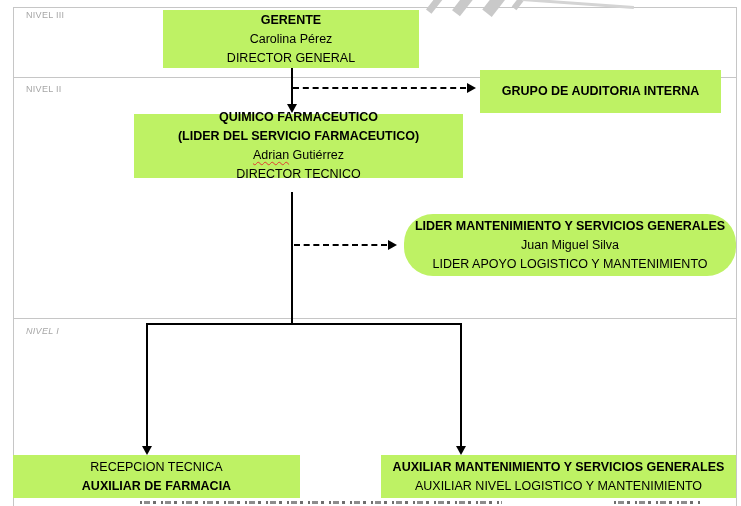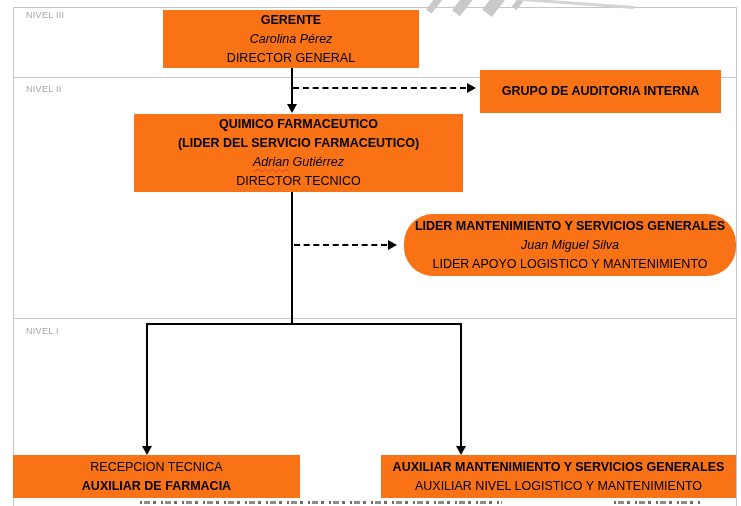--- a/index.html
+++ b/index.html
@@ -11,27 +11,27 @@
   .gline { position:absolute; background:#c6c6c6; }
   .gline.h { height:1px; }
   .gline.v { width:1px; }
   
   .lvl {
     position:absolute; left:26px; font-size:9px; letter-spacing:.3px;
     color:#a6a6a6; white-space:nowrap;
   }
   
   .box {
-    position:absolute; background:#f97316; color:#000;
+    position:absolute; background:#bef264; color:#000;
     display:flex; flex-direction:column; justify-content:center; align-items:center;
     text-align:center;
   }
   .box .line { font-size:12.5px; line-height:19px; white-space:nowrap; }
   .box .line.title { font-weight:bold; }
-  .box .line.name  { font-style:italic; }
+  .box .line.name  { }
   .squiggle {
     text-decoration-line:underline;
     text-decoration-style:wavy;
     text-decoration-color:#e03a2f;
     text-decoration-thickness:1px;
     text-underline-offset:2px;
   }
   
   .conn { position:absolute; }
   .conn.solid-v { width:2px; background:#000; }
@@ -65,21 +65,21 @@
 <div class="stage">
 
   <div class="gline h" style="left:13px; top:7px; width:724px;"></div>
   <div class="gline v" style="left:13px; top:7px; height:499px;"></div>
   <div class="gline v" style="left:736px; top:7px; height:499px;"></div>
   <div class="gline h" style="left:13px; top:77px; width:724px;"></div>
   <div class="gline h" style="left:13px; top:318px; width:724px;"></div>
 
   <div class="lvl" style="top:10px;text-align:center;">NIVEL III</div>
   <div class="lvl" style="top:84px;">NIVEL II</div>
-  <div class="lvl" style="top:326px;">NIVEL I</div>
+  <div class="lvl" style="top:326px;font-style:italic;">NIVEL I</div>
 
   <div>
     <div class="wm" style="left:432px; top:-8px; width:7px;  height:22px;"></div>
     <div class="wm" style="left:459px; top:-10px; width:10px; height:26px;"></div>
     <div class="wm" style="left:489px; top:-10px; width:12px; height:26px;"></div>
     <div class="wm" style="left:516px; top:-6px; width:6px;  height:16px;"></div>
     <div class="wm thin" style="left:522px; top:2px; width:112px; height:3px;"></div>
   </div>
 
   <div class="conn solid-v" style="left:291px; top:68px; height:37px;"></div>
@@ -102,21 +102,21 @@
   <div class="box" style="left:163px; top:10px; width:256px; height:58px;">
     <div class="line title">GERENTE</div>
     <div class="line name">Carolina Pérez</div>
     <div class="line role">DIRECTOR GENERAL</div>
   </div>
 
   <div class="box" style="left:480px; top:70px; width:241px; height:43px;">
     <div class="line title">GRUPO DE AUDITORIA INTERNA</div>
   </div>
 
-  <div class="box" style="left:134px; top:114px; width:329px; height:78px;">
+  <div class="box" style="left:134px; top:114px; width:329px; height:64px;">
     <div class="line title">QUIMICO FARMACEUTICO</div>
     <div class="line title">(LIDER DEL SERVICIO FARMACEUTICO)</div>
     <div class="line name"><span class="squiggle">Adrian</span><span> Gutiérrez</span></div>
     <div class="line role">DIRECTOR TECNICO</div>
   </div>
 
   <div class="box" style="left:404px; top:214px; width:332px; height:62px;border-radius:29px;">
     <div class="line title">LIDER MANTENIMIENTO Y SERVICIOS GENERALES</div>
     <div class="line name">Juan Miguel Silva</div>
     <div class="line role">LIDER APOYO LOGISTICO Y MANTENIMIENTO</div>

